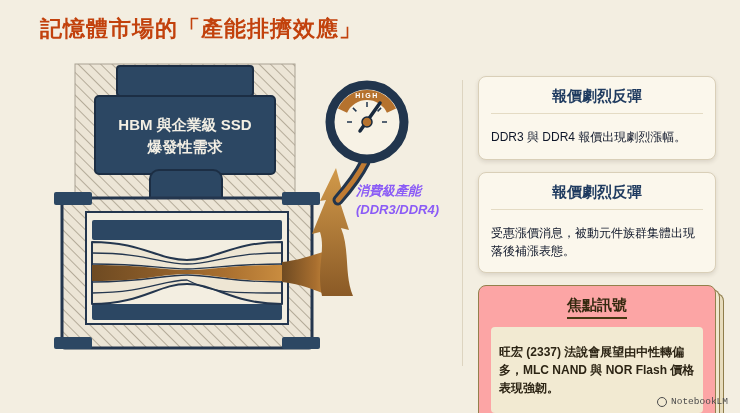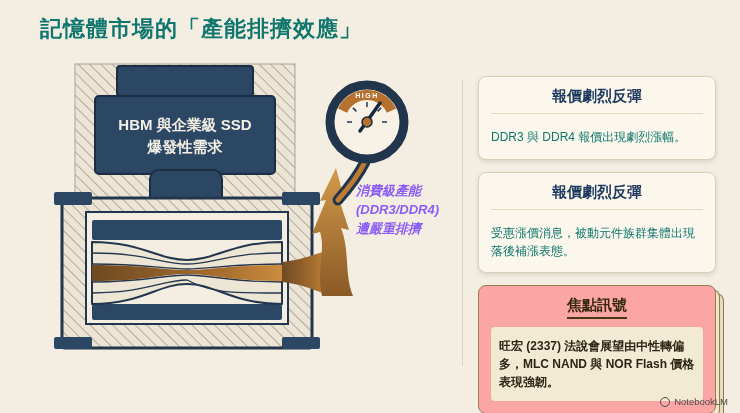--- a/index.html
+++ b/index.html
@@ -2,21 +2,21 @@
 <html><head>
 <meta charset="utf-8">
 <style>
   html,body{margin:0;padding:0;background:#e8e4d8;}
   .stage{
     position:relative;width:740px;height:413px;background:#f3eee1;
     font-family:"Liberation Sans","DejaVu Sans",sans-serif;overflow:hidden;
   }
   .title{
     position:absolute;left:40px;top:14px;margin:0;
-    font-size:22px;font-weight:800;color:#0f766e;letter-spacing:1px;white-space:nowrap;
+    font-size:22px;font-weight:800;color:#c2410c;letter-spacing:1px;white-space:nowrap;
   }
   .illustration{position:absolute;left:20px;top:52px;width:440px;height:350px;}
   .press-text{font-size:15px;font-weight:700;fill:#f3efe4;}
   .gauge-text{font-size:7px;font-weight:700;fill:#ffffff;letter-spacing:1.5px;}
   .flow-caption{
     position:absolute;left:356px;top:182px;
     font-size:13px;font-weight:700;color:#8b5cf6;line-height:1.45;font-style:italic;
   }
   .flow-caption span{display:block;}
   .v-divider{position:absolute;left:462px;top:80px;width:1px;height:286px;background:#ddd4c0;}
@@ -25,34 +25,34 @@
     display:flex;flex-direction:column;gap:12px;
   }
   .card{
     box-sizing:border-box;background:#fbf7ec;border:1px solid #d9cfb8;border-radius:8px;
     padding:10px 12px 12px;box-shadow:0 2px 4px rgba(70,60,40,.14);
   }
   .card-1{min-height:84px;}
   .card-2{min-height:90px;}
   .card-title{font-size:15px;font-weight:700;color:#1e3a5f;text-align:center;}
   .card-divider{height:1px;background:#e4dbc4;margin:7px 0;}
-  .card-body{font-size:12px;color:#0f766e;line-height:1.5;margin-top:14px;}
+  .card-body{font-size:12px;color:#0f172a;line-height:1.5;margin-top:14px;}
   .card.highlight{
     background:#fca5a5;border-color:#93804c;
     box-shadow:4px 4px 0 -1px #efe7cf,4px 4px 0 0 #8f7d4b,8px 8px 0 -1px #e7dcbd,8px 8px 0 0 #8f7d4b;
   }
   .card.highlight .card-title{color:#34290f;}
   .title-underline{display:inline-block;border-bottom:2px solid #463813;padding-bottom:2px;}
   .card.highlight .card-body{
-    background:#f2ead2;border-radius:4px;padding:10px 8px;margin-top:8px;
+    background:#f2ead2;border-radius:4px;padding:16px 8px;margin-top:8px;
     font-weight:600;color:#2c2414;
   }
   .watermark{
     position:absolute;right:12px;bottom:6px;display:flex;align-items:center;gap:4px;
-    font-size:9.5px;color:#4c4c4c;
+    font-size:9.5px;color:#4c4c4c;font-family:Liberation Mono, monospace;
   }
   .wm-icon{width:8px;height:8px;border:1.2px solid #4c4c4c;border-radius:50%;display:inline-block;}
 </style>
 </head>
 <body>
 
 <div class="stage">
 
   <h1 class="title">記憶體市場的「產能排擠效應」</h1>
 
@@ -128,21 +128,20 @@
 
     <g>
       <text class="press-text" x="165" y="78" text-anchor="middle">HBM 與企業級 SSD</text>
       <text class="press-text" x="165" y="100" text-anchor="middle">爆發性需求</text>
     </g>
   </svg>
 
   <div class="flow-caption">
     <span>消費級產能</span>
     <span>(DDR3/DDR4)</span>
-    <span>遭嚴重排擠</span>
   </div>
 
   <div class="v-divider"></div>
 
   <div class="cards">
 
     <div class="card card-1">
       <div class="card-title">報價劇烈反彈</div>
       <div class="card-divider"></div>
       <div class="card-body">DDR3 與 DDR4 報價出現劇烈漲幅。</div>

